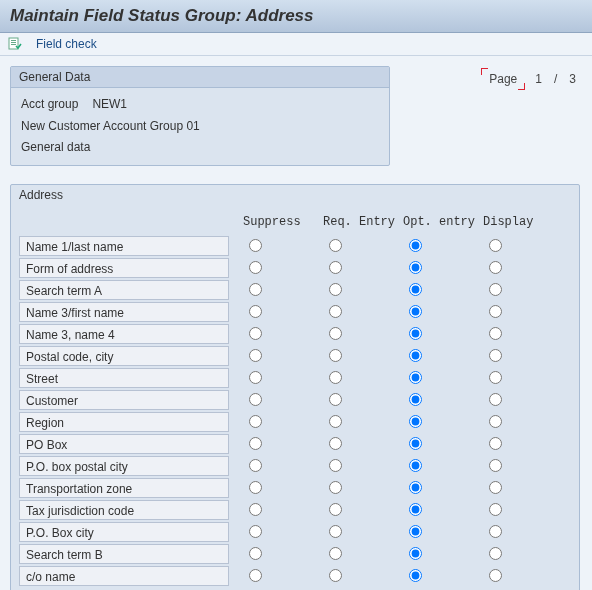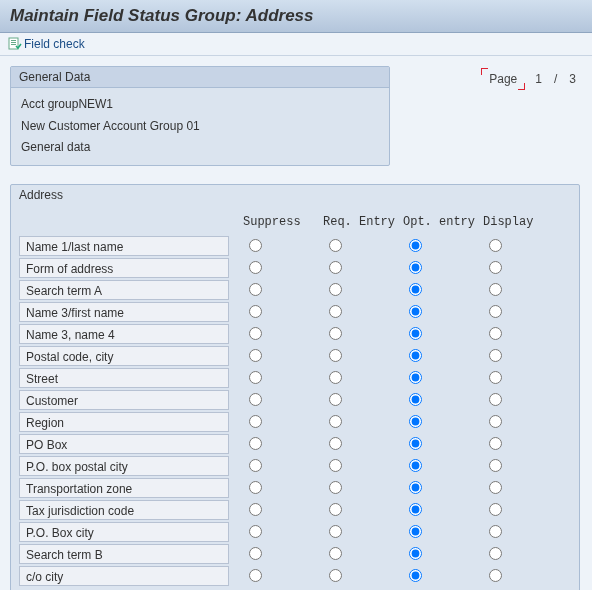--- a/index.html
+++ b/index.html
@@ -21,21 +21,21 @@
     font-style: italic;
     font-weight: bold;
     color: #333;
   }
   .toolbar {
     background: #eef3f9;
     border-bottom: 1px solid #c8d4e3;
     padding: 4px 8px;
     display: flex;
     align-items: flex-end;
-    gap: 2px;
+    gap: 14px;
   }
   .toolbar-icon {
     width: 14px;
     height: 14px;
     display: inline-flex;
     align-items: center;
     justify-content: center;
   }
   .toolbar-link {
     color: #1c4e87;
@@ -61,21 +61,21 @@
     background: #c7d4e6;
     padding: 3px 8px;
     border-bottom: 1px solid #a9bcd4;
     color: #333;
   }
   .general-box .box-body {
     padding: 6px 10px;
     line-height: 1.8;
     color: #333;
   }
-  .acct-row { display: flex; }
+  .acct-row { display: flex; gap: 14px; }
   .page-indicator {
     margin-left: auto;
     display: flex;
     align-items: center;
     gap: 12px;
     color: #444;
     padding-right: 6px;
     padding-top: 4px;
   }
   .page-indicator .corners {
@@ -409,21 +409,21 @@
               <input type="radio" name="row14" style="">
             </div>
             <div class="radiocell">
               <input type="radio" name="row14" checked="" style="">
             </div>
             <div class="radiocell">
               <input type="radio" name="row14" style="">
             </div>
           </div>
           <div class="grid-row">
-            <div class="labelcell">c/o city</div>
+            <div class="labelcell">c/o name</div>
             <div class="radiocell">
               <input type="radio" name="row15" style="">
             </div>
             <div class="radiocell">
               <input type="radio" name="row15" style="">
             </div>
             <div class="radiocell">
               <input type="radio" name="row15" checked="" style="">
             </div>
             <div class="radiocell">

